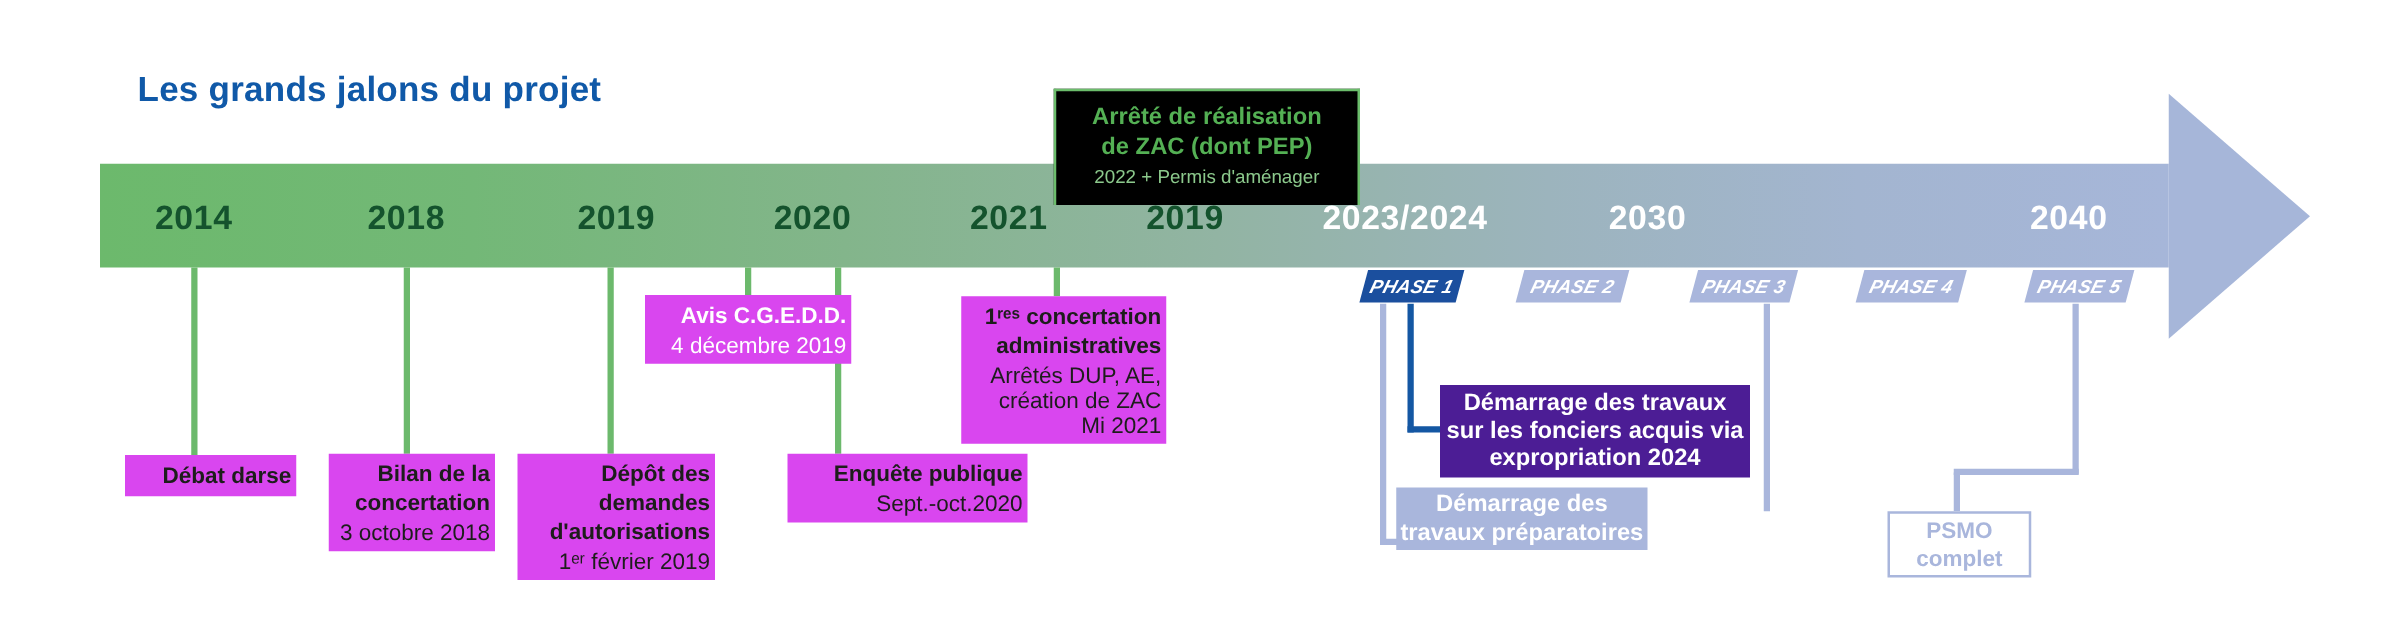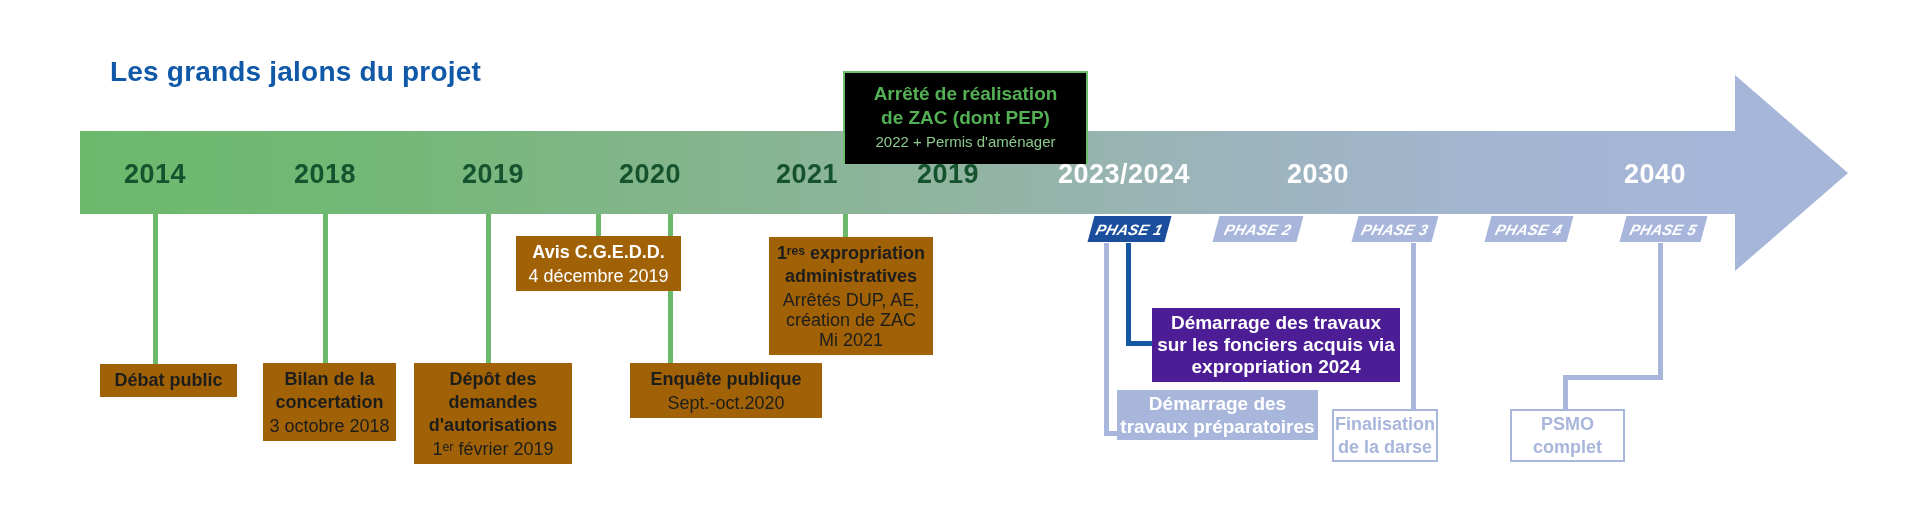--- a/index.html
+++ b/index.html
@@ -26,21 +26,21 @@
           border-left:5px solid #a9b6dc; border-bottom:5px solid #a9b6dc; }
   .p5-h { position:absolute; left:1563px; top:375px; width:100px; height:5px; background:#a9b6dc; }
 
   
   .callout { position:absolute; left:843px; top:38px; width:245px; height:93px; background:#000000;
           border:2px solid #6cbd6c; border-bottom:none; text-align:center; padding-top:9px;margin-top:33px; }
   .callout .t { font-size:19px; line-height:24px; font-weight:bold; color:#54b054; white-space:pre-line; }
   .callout .s { font-size:15px; margin-top:3px; color:#8cc98c; }
 
   
-  .gbox { position:absolute; background:#a16207; color:#1d1d1b; text-align:center; padding:5px 4px; }
+  .gbox { position:absolute; background:#d946ef; color:#1d1d1b; text-align:right; padding:5px 4px; }
   .gbox .t { font-size:18px; line-height:23px; font-weight:bold; white-space:pre-line; }
   .gbox .d { font-size:18px; line-height:20px; margin-top:2px; white-space:pre-line; }
   .gbox.white-text { color:#ffffff; }
 
   
   .chip { position:absolute; top:216px; height:26px; background:#a9b6dc; transform:skewX(-15deg);
           display:flex; align-items:center; justify-content:center; }
   .chip span { transform:skewX(0deg); font-style:italic; font-weight:bold; font-size:15px; color:#fff; letter-spacing:.3px; white-space:nowrap; }
   .chip.dark { background:#1b4f9e; }
 
@@ -82,21 +82,21 @@
   </div>
 
   <div class="vline" style="left:153px;top:214px;height:150px"></div>
   <div class="vline" style="left:323px;top:214px;height:149px"></div>
   <div class="vline" style="left:486px;top:214px;height:149px"></div>
   <div class="vline" style="left:596px;top:214px;height:22px"></div>
   <div class="vline" style="left:668px;top:214px;height:149px"></div>
   <div class="vline" style="left:843px;top:214px;height:23px"></div>
 
   <div class="gbox" style="left:100px;top:364px;width:137px">
-    <div class="t">Débat public</div>
+    <div class="t">Débat darse</div>
   </div>
   <div class="gbox" style="left:263px;top:363px;width:133px">
     <div class="t">Bilan de la
 concertation</div>
     <div class="d">3 octobre 2018</div>
   </div>
   <div class="gbox" style="left:414px;top:363px;width:158px">
     <div class="t">Dépôt des
 demandes
 d'autorisations</div>
@@ -104,21 +104,21 @@
   </div>
   <div class="gbox white-text" style="left:516px;top:236px;width:165px">
     <div class="t">Avis C.G.E.D.D.</div>
     <div class="d">4 décembre 2019</div>
   </div>
   <div class="gbox" style="left:630px;top:363px;width:192px">
     <div class="t">Enquête publique</div>
     <div class="d">Sept.-oct.2020</div>
   </div>
   <div class="gbox" style="left:769px;top:237px;width:164px">
-    <div class="t">1ʳᵉˢ expropriation
+    <div class="t">1ʳᵉˢ concertation
 administratives</div>
     <div class="d">Arrêtés DUP, AE,
 création de ZAC
 Mi 2021</div>
   </div>
 
   <div class="chip dark" style="left:1091px;width:77px">
       <span>PHASE 1</span>
     </div>
   <div class="chip" style="left:1216px;width:84px">
@@ -139,18 +139,16 @@
   <div class="vline blue" style="left:1411px;top:243px;height:166px"></div>
   <div class="vline blue" style="left:1658px;top:243px;height:136px"></div>
   <div class="p5-h"></div>
   <div class="vline blue" style="left:1563px;top:378px;height:31px"></div>
 
   <div class="dark-box">Démarrage des travaux
 sur les fonciers acquis via
 expropriation 2024</div>
   <div class="lb-filled">Démarrage des
 travaux préparatoires</div>
-  <div class="lb-outline" style="left:1332px;top:409px;width:106px;height:53px">Finalisation
-de la darse</div>
   <div class="lb-outline" style="left:1510px;top:409px;width:115px;height:53px">PSMO
 complet</div>
 
 </div>
 
 </body></html>

